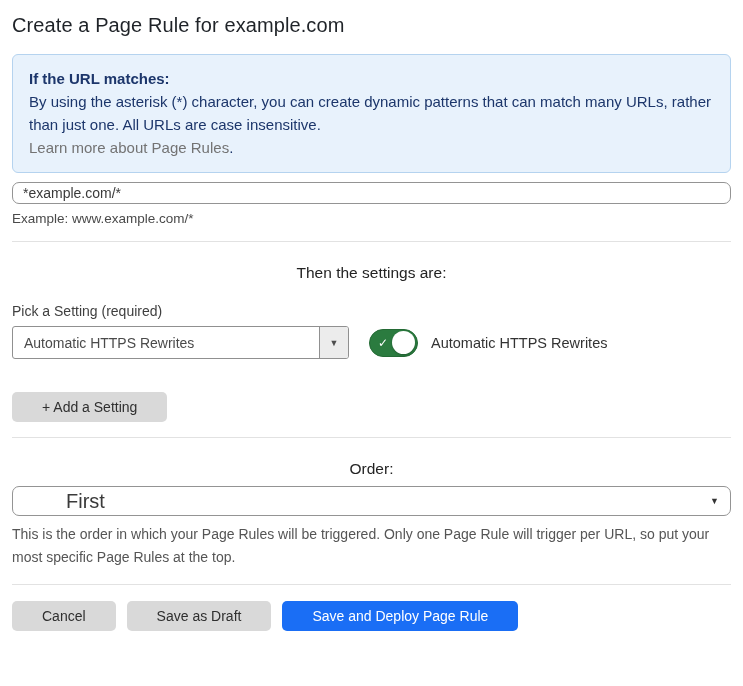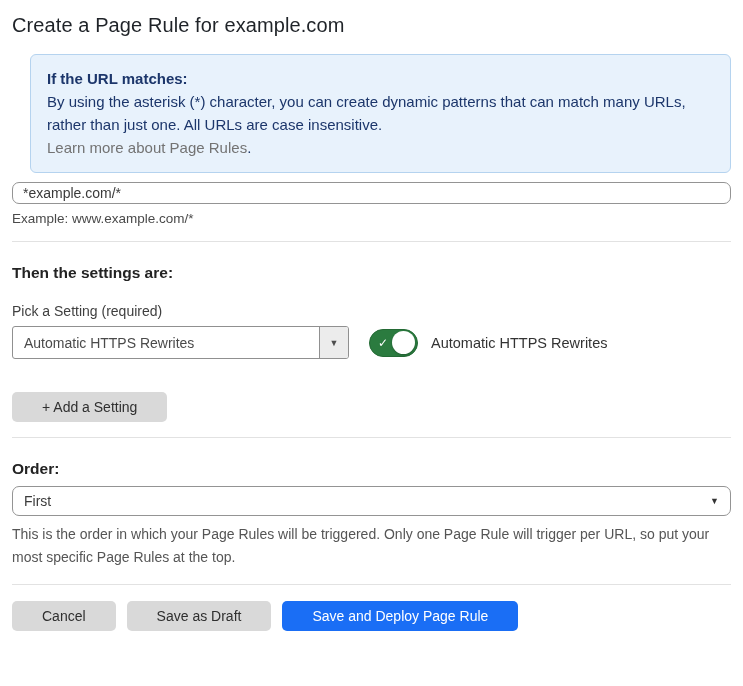--- a/index.html
+++ b/index.html
@@ -23,21 +23,20 @@
   
   .info-box {
     margin-top: 17px;
     background: #e8f2fc;
     border: 1px solid #b5d3ef;
     border-radius: 6px;
     padding: 12px 16px 13px 16px;
     color: #1c366b;
     font-size: 15px;
     line-height: 23px;
-    margin-left: 18px;
   }
   .info-heading { font-weight: 700; }
   .info-link {
     color: #737373;
     cursor: pointer;
   }
   .info-link-suffix { color: #1c366b; }
 
   
   .field-label {
@@ -67,22 +66,23 @@
 
   .divider {
     border: none;
     border-top: 1px solid #e2e2e2;
     margin-top: 15px;
   }
 
   .section-heading {
     margin-top: 22px;
     font-size: 15.5px;
-    font-weight: 700;
+    font-weight: 400;
     color: #232323;
+    text-align: center;
   }
 
   
   .setting-row {
     margin-top: 7px;
     display: flex;
     align-items: center;
   }
   .dropdown {
     display: flex;
@@ -178,21 +178,21 @@
     height: 30px;
     border: 1px solid #949494;
     border-radius: 7px;
     background: #ffffff;
     display: flex;
     align-items: center;
     justify-content: space-between;
     padding: 0 11px;
     cursor: pointer;
   }
-  .select-value { font-size: 14px; color: #3a3a3a; }
+  .select-value { font-size: 20px; color: #3a3a3a; margin-left: 42px; }
   .select-arrow { font-size: 9px; color: #333333; }
 
   .order-desc {
     margin-top: 7px;
     font-size: 14px;
     line-height: 23px;
     color: #555555;
     max-width: 720px;
   }
 

